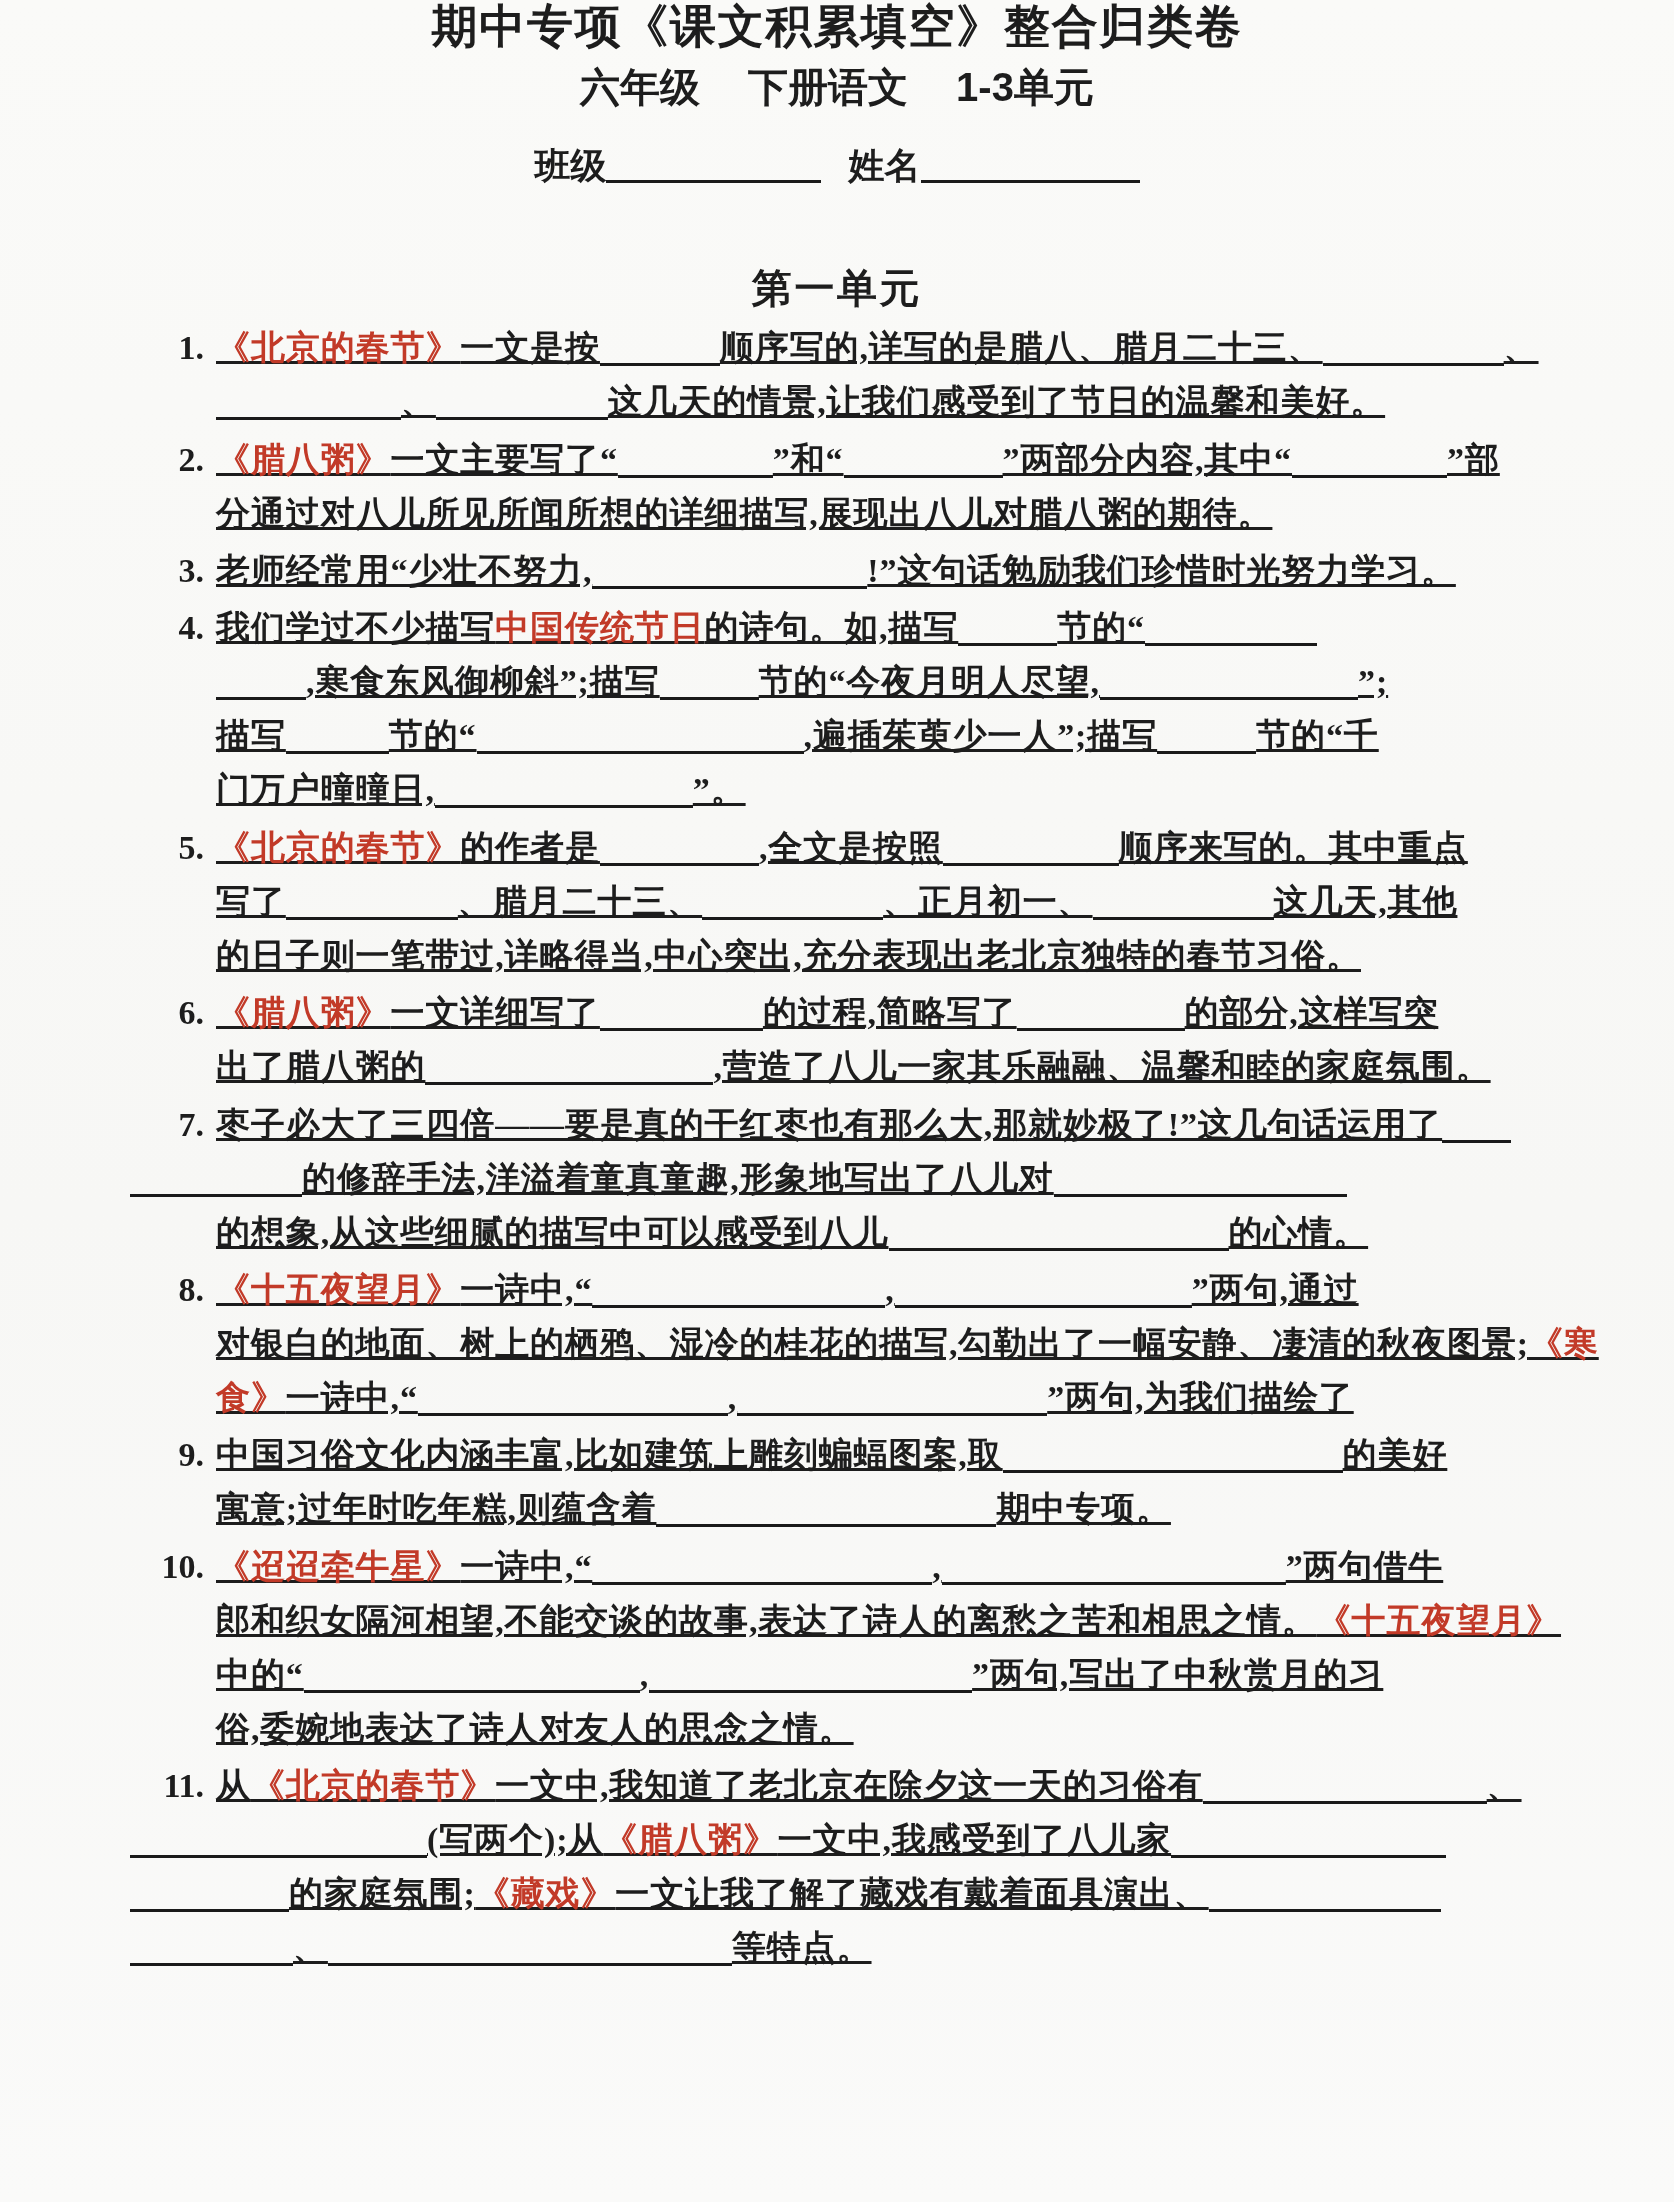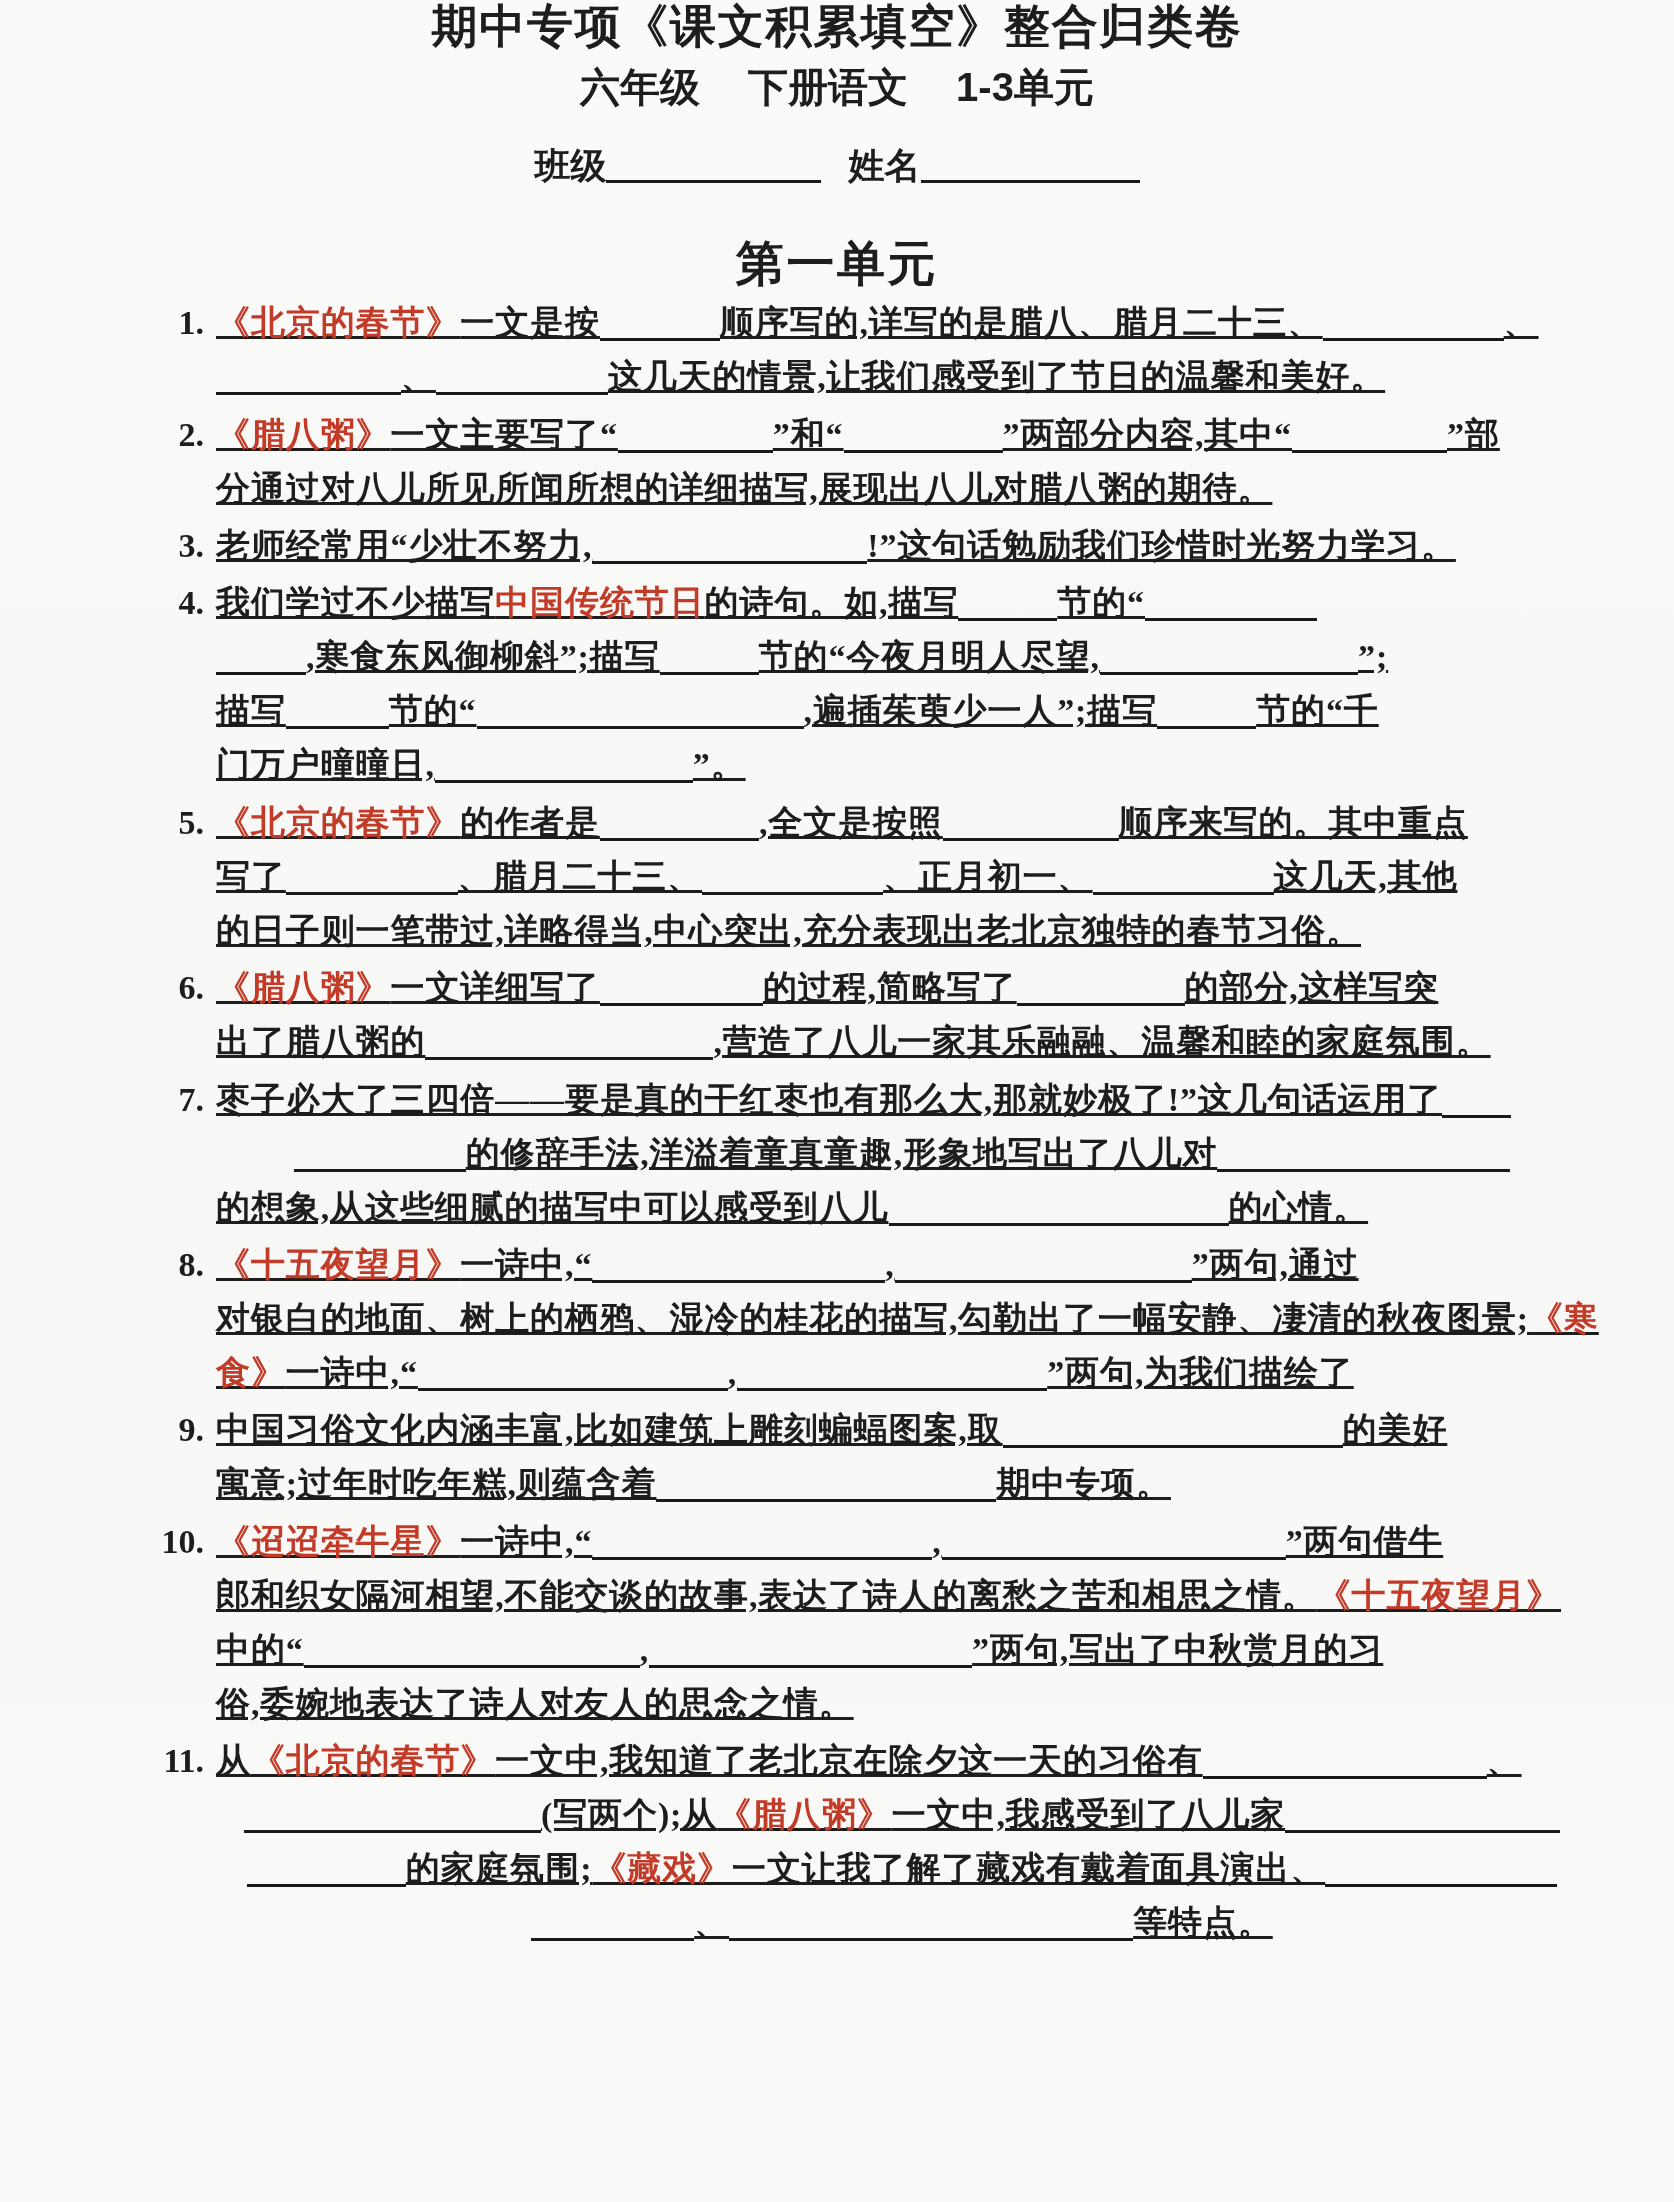--- a/index.html
+++ b/index.html
@@ -16,30 +16,30 @@
   }
   
   .hd{font-family:"Liberation Sans", sans-serif;font-weight:700;text-align:center;}
   .title{font-size:46px;line-height:52px;letter-spacing:1.7px;}
   .subtitle{font-size:40px;line-height:46px;margin-top:12px;}
   .subtitle .part{display:inline-block;margin:0 24px;}
   .meta{font-size:36px;line-height:43px;margin-top:34px;}
   .meta .lbl{display:inline-block;}
   .meta .mblank{display:inline-block;height:33px;border-bottom:3.4px solid #1a1a1a;vertical-align:-5.2px;}
   
-  .sec{font-size:48px;line-height:45px;margin-top:54px;font-weight:700;text-align:center;
+  .sec{font-size:40px;line-height:45px;margin-top:79px;font-weight:700;text-align:center;
        font-family:"Liberation Serif", serif;letter-spacing:2.6px;}
   
   .qwrap{margin-top:10.3px;margin-left:102px;font-weight:700;}
   .q-row{display:flex;align-items:flex-start;margin-bottom:3.4px;}
   .q-num{width:114px;box-sizing:border-box;padding-right:12px;text-align:right;
          font-size:34px;line-height:54px;flex:0 0 114px;}
   .q-content{flex:1 1 auto;font-size:34px;letter-spacing:0.9px;text-decoration:underline;}
   .q-line{height:54px;line-height:54px;white-space:nowrap;}
-  .q-line.outdent{margin-left:-86px;text-align:center;}
+  .q-line.outdent{margin-left:-86px;}
   .red{color:#c23a28;}
   .blank{display:inline-block;height:34px;border-bottom:3.4px solid #1a1a1a;vertical-align:-6.9px;}
   
   .footer{position:absolute;left:0;top:2123px;width:100%;text-align:center;
           font-size:33px;font-weight:400;letter-spacing:1.7px;}
 </style>
 </head>
 <body>
 
 <div class="page">

